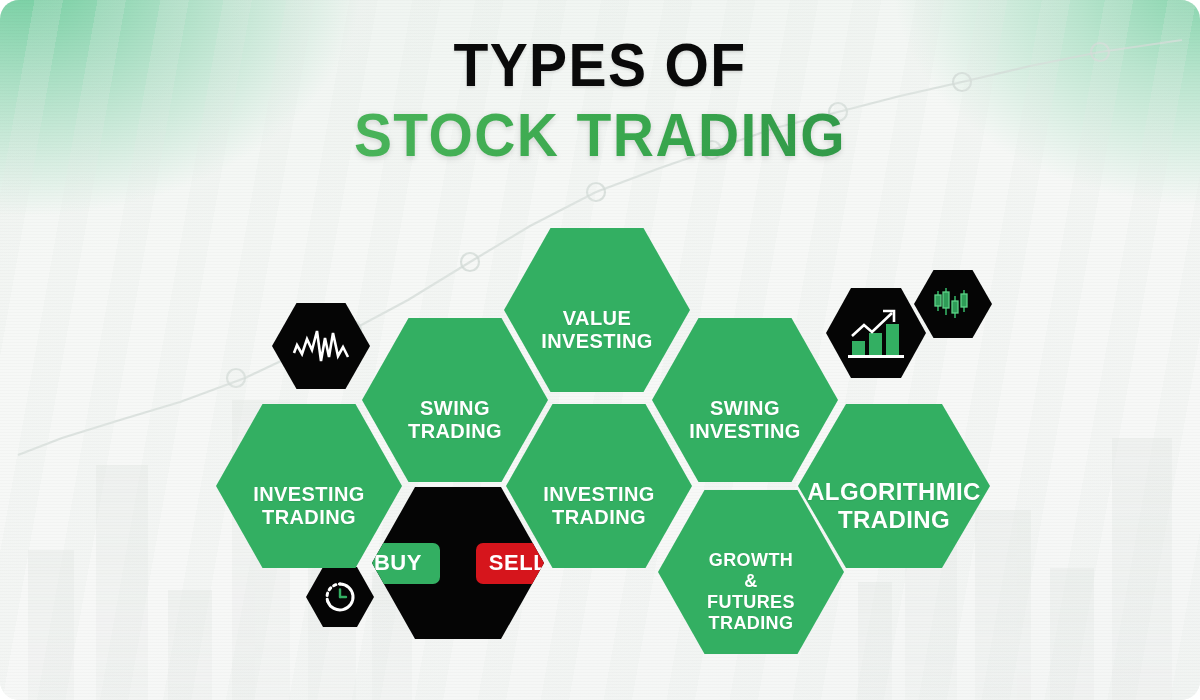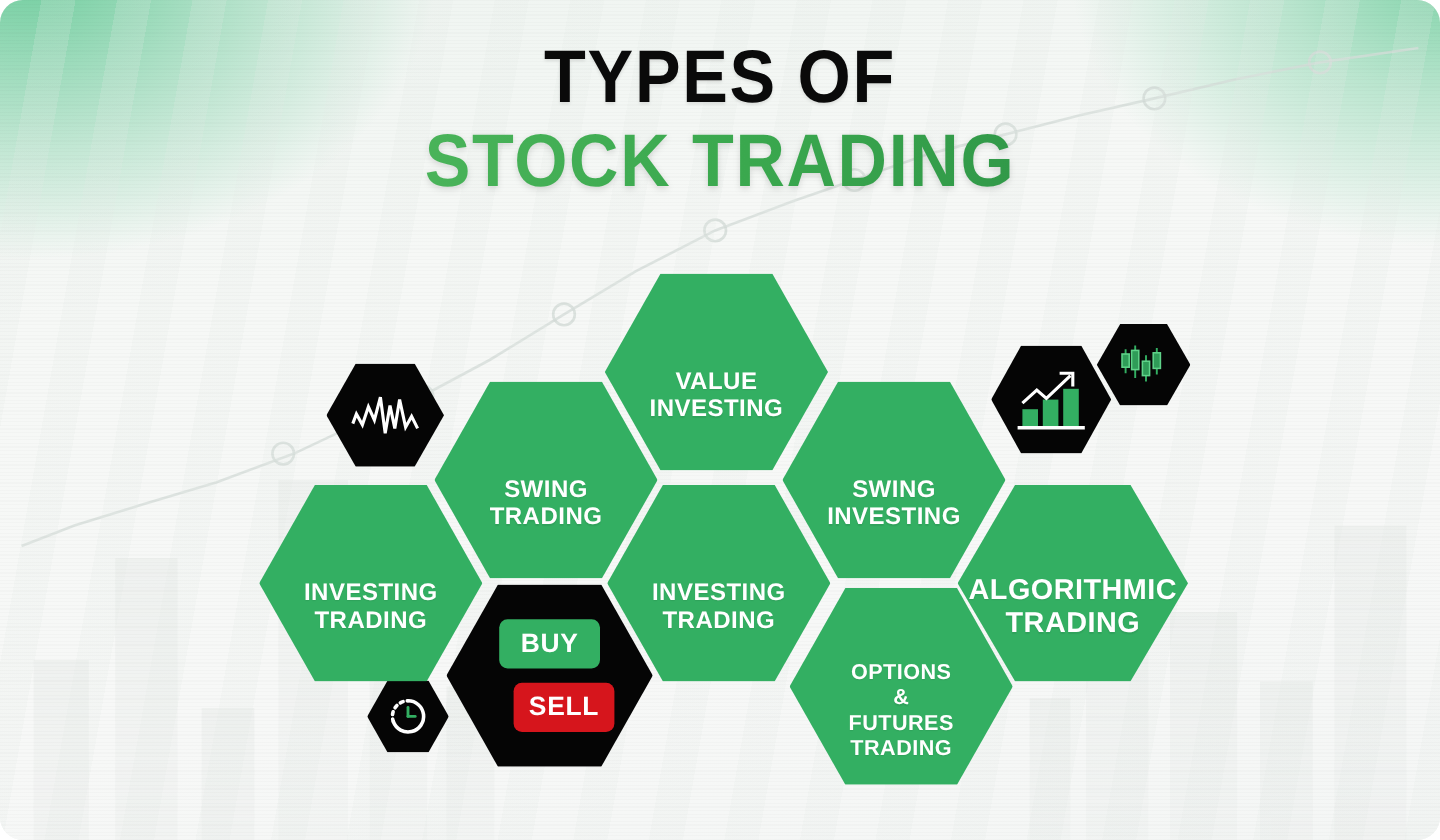--- a/index.html
+++ b/index.html
@@ -107,21 +107,21 @@
     line-height: 1.16;
     padding: 0 14px;
     text-shadow: 0 1px 1px rgba(0,0,0,0.08);
     margin-top: 40px;
   }
   .fs-20 { font-size: 20px; }
   .fs-19 { font-size: 24px; }
   .fs-18 { font-size: 18px; }
 
   
-  .pill-stack { display: flex; flex-direction: column; gap: 12px; align-items: center; }
+  .pill-stack { display: flex; flex-direction: row; gap: 12px; align-items: center; }
   .pill {
     width: 84px;
     padding: 7px 0 8px;
     border-radius: 7px;
     color: #ffffff;
     font-size: 22px;
     font-weight: 700;
     letter-spacing: 0.6px;
     text-align: center;
   }
@@ -266,20 +266,20 @@
 
   <div class="hex green" style="left:798px; top:404px; width:192px; height:164px; z-index:4;">
     <div class="hex-label fs-19">
       <div>ALGORITHMIC</div>
       <div>TRADING</div>
     </div>
   </div>
 
   <div class="hex green" style="left:658px; top:490px; width:186px; height:164px; z-index:4;">
     <div class="hex-label fs-18">
-      <div>OPTIONS</div>
+      <div>GROWTH</div>
       <div>&amp;</div>
       <div>FUTURES</div>
       <div>TRADING</div>
     </div>
   </div>
 
 </div>
 
 </body></html>

